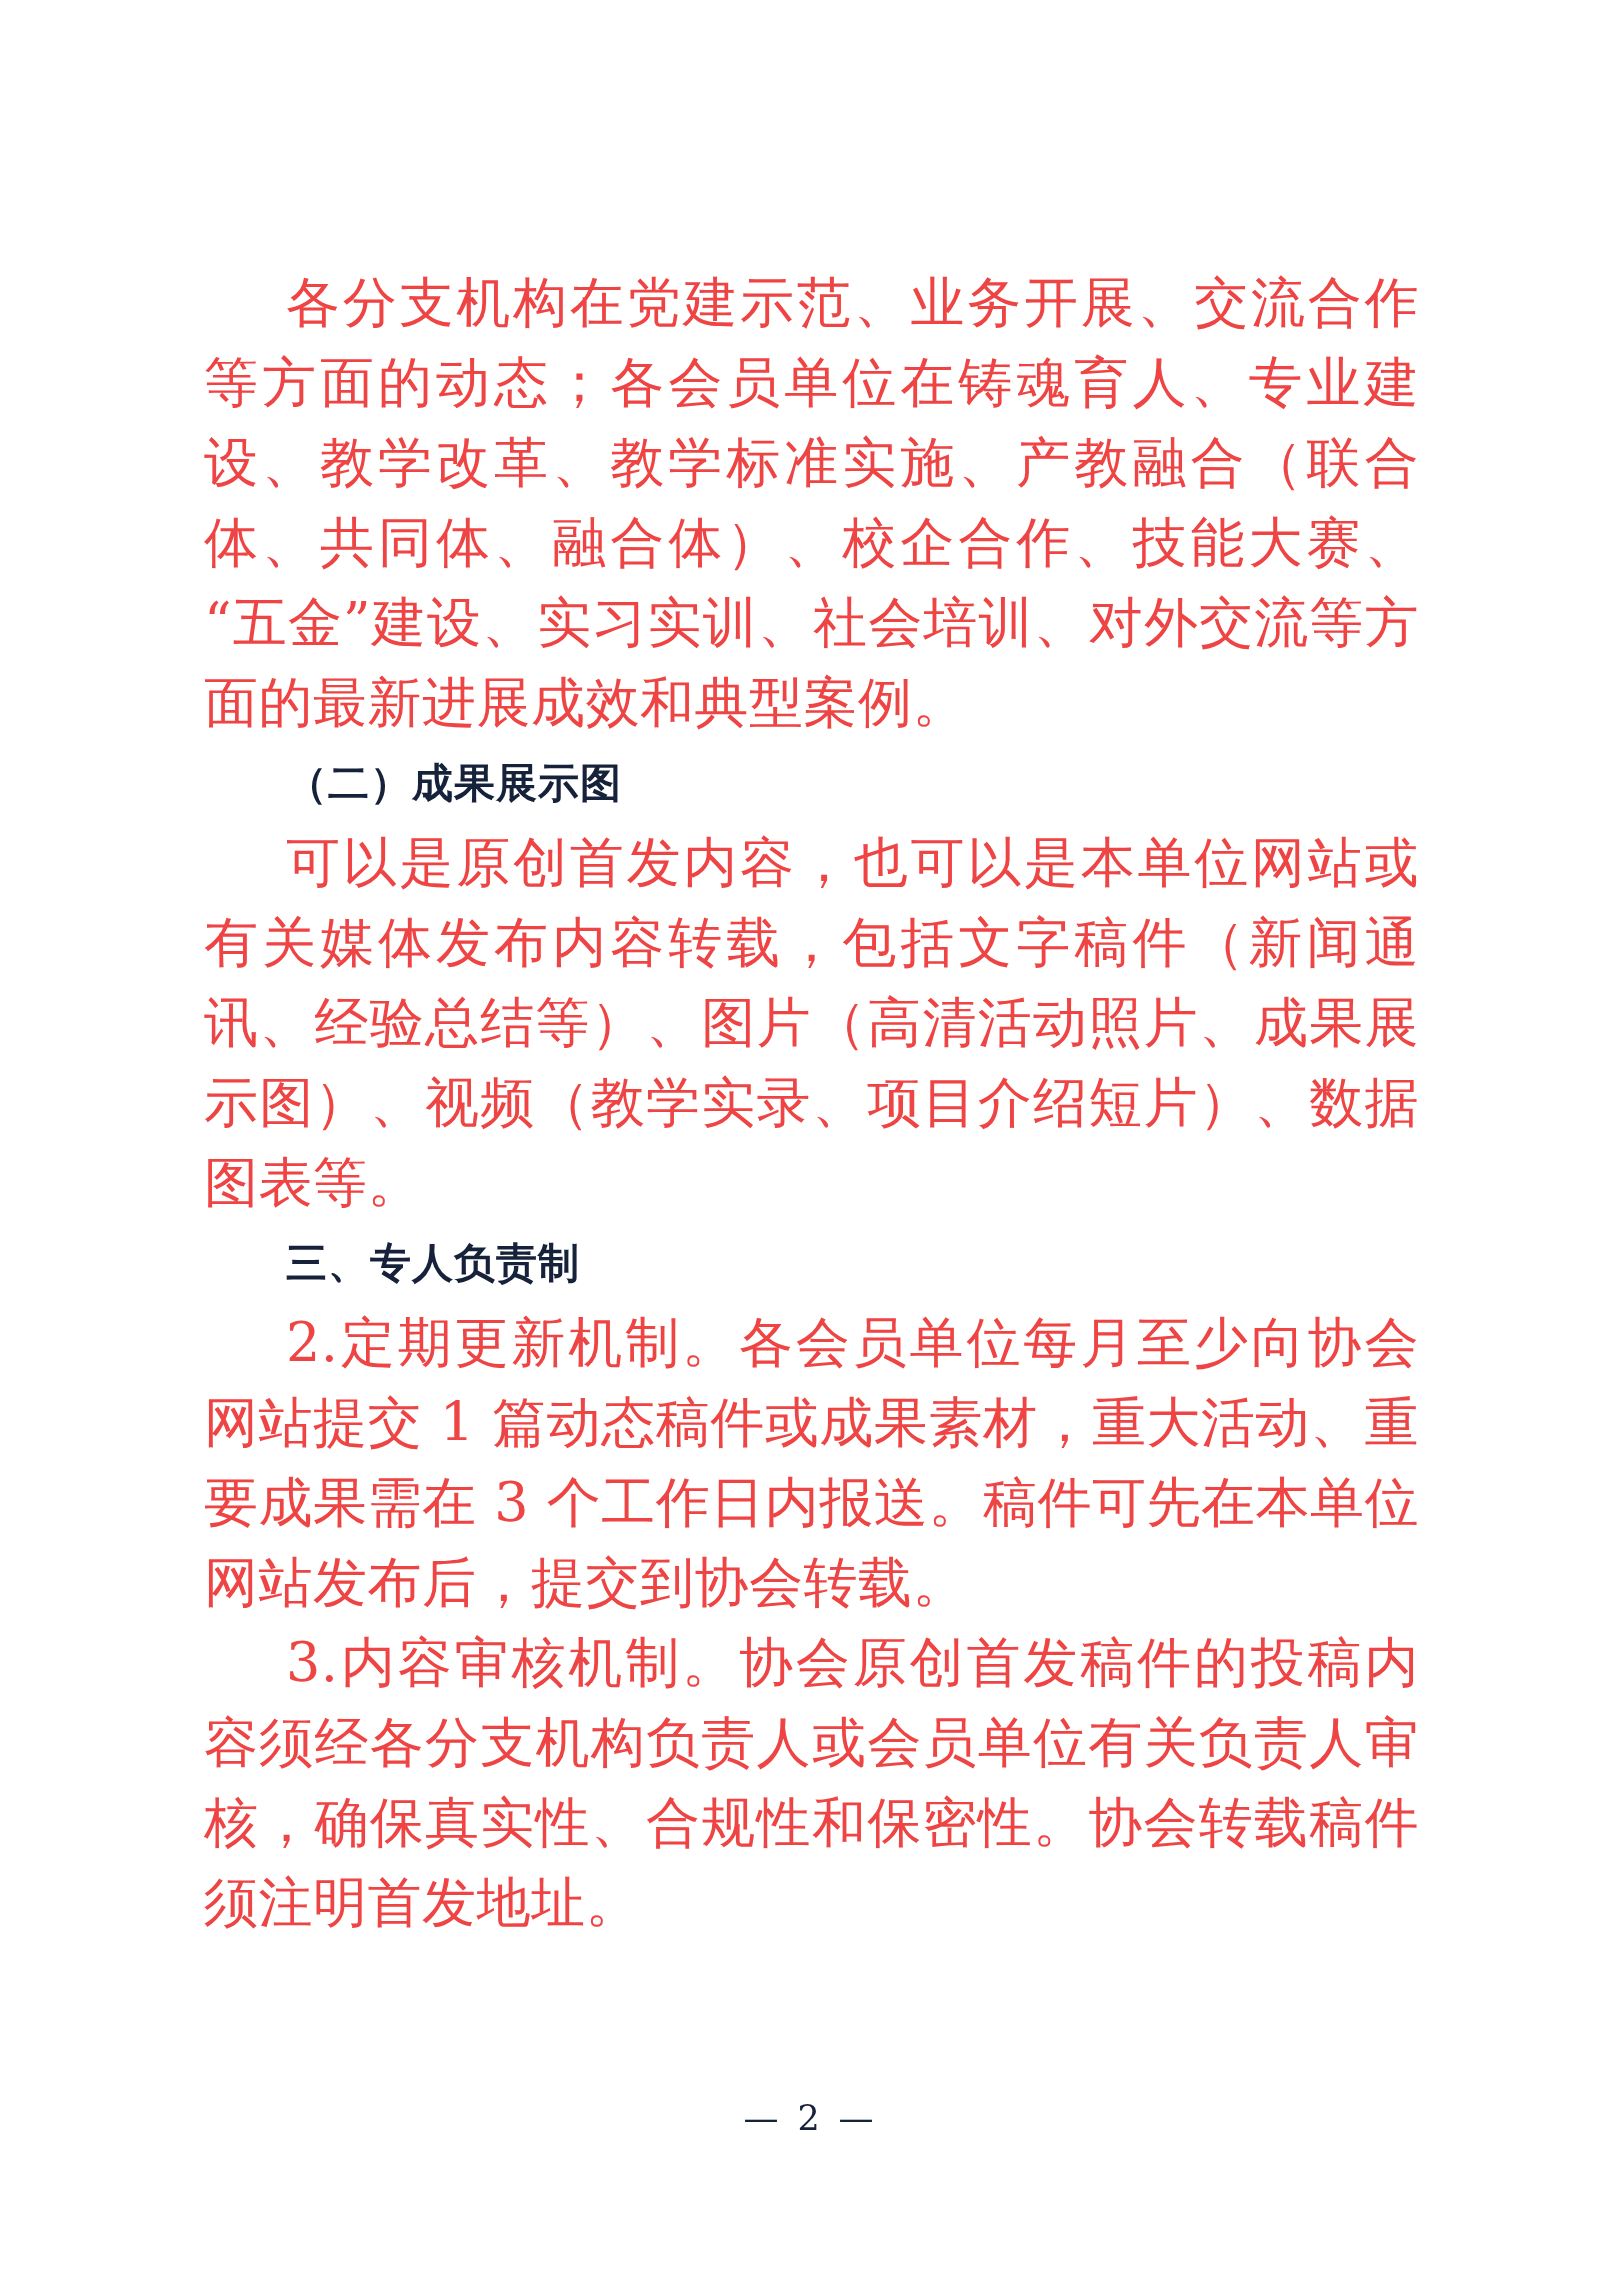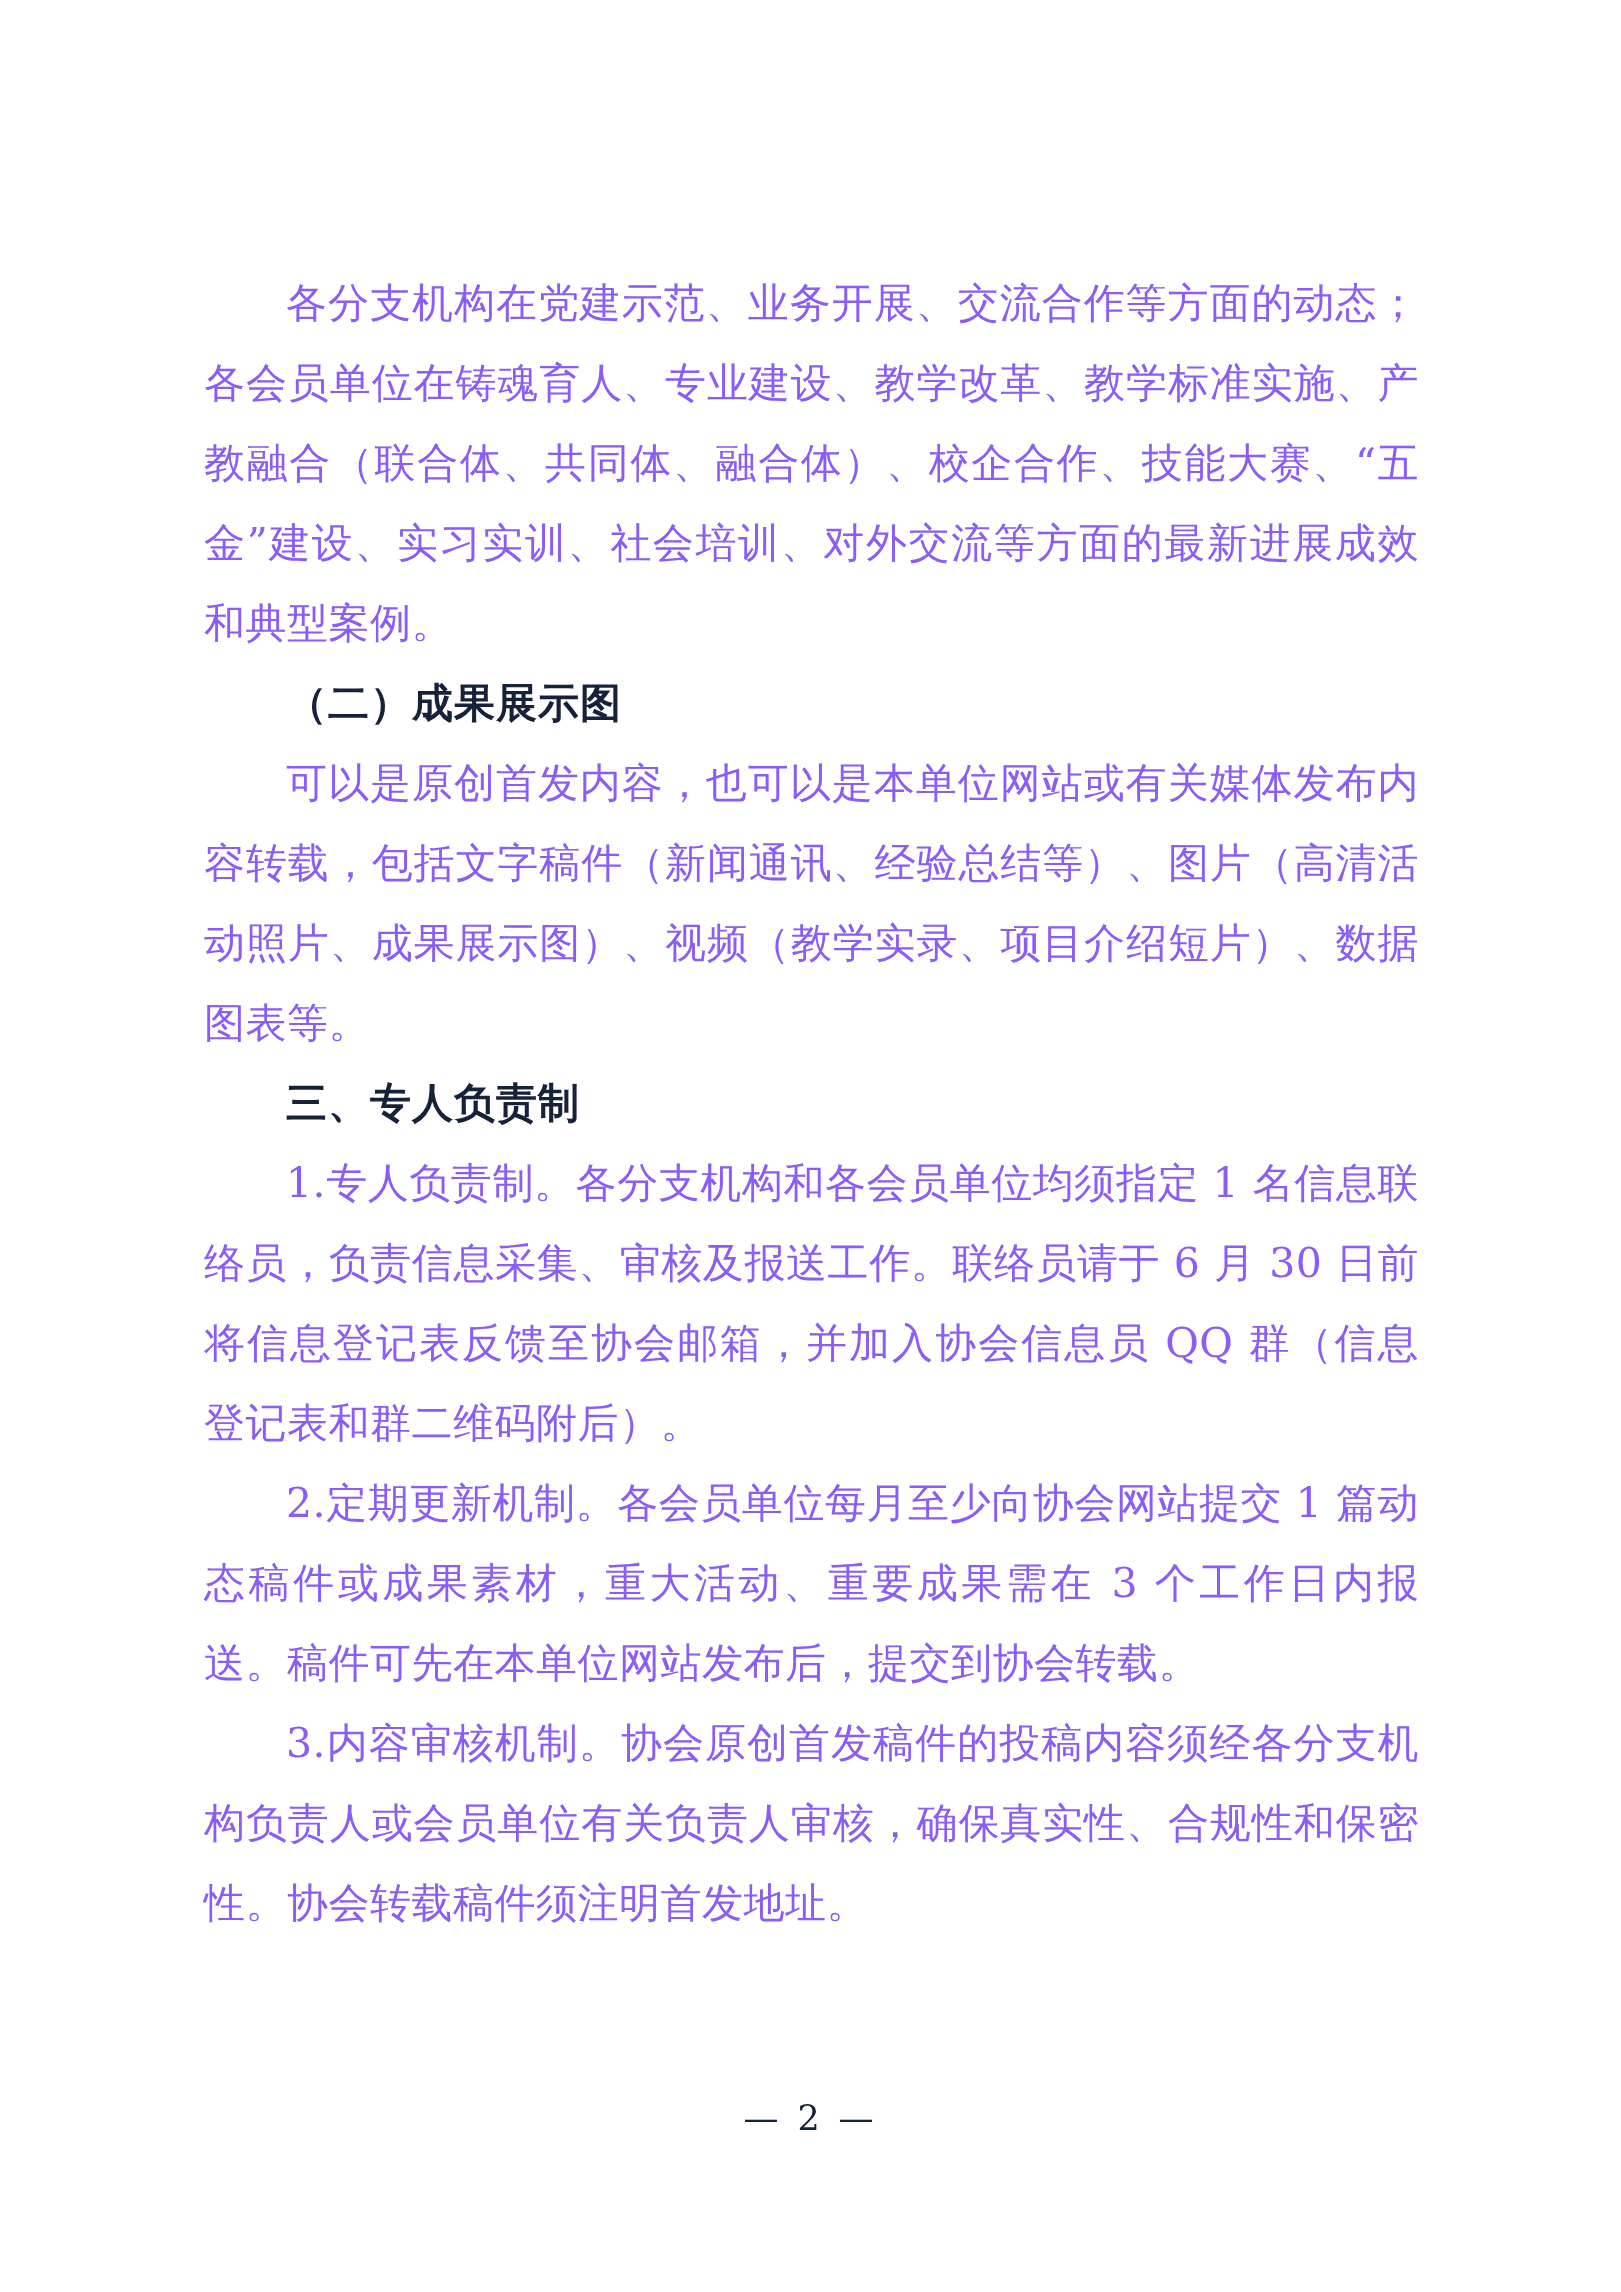--- a/index.html
+++ b/index.html
@@ -17,27 +17,27 @@
     font-family: "DejaVu Serif", "Liberation Serif", serif;
     color: #1a1a2e;
   }
   .content {
     position: absolute;
     left: 204px;
     top: 263px;
     width: 1215px;
   }
   .para {
-    font-size: 41px;
+    font-size: 54px;
     line-height: 80px;
     letter-spacing: 0.5px;
     text-align: justify;
     text-justify: inter-ideograph;
     margin: 0 0 0 0;
-    color: #8b5cf6;
+    color: #ef4444;
   }
   .p-indent {
     text-indent: 82px;
   }
   .heading {
     font-size: 41px;
     line-height: 80px;
     font-weight: bold;
     text-indent: 82px;
     margin: 0;
@@ -66,21 +66,20 @@
   <div class="content">
 
     <p class="para p-indent">各分支机构在党建示范、业务开展、交流合作等方面的动态；各会员单位在铸魂育人、专业建设、教学改革、教学标准实施、产教融合（联合体、共同体、融合体）、校企合作、技能大赛、“五金”建设、实习实训、社会培训、对外交流等方面的最新进展成效和典型案例。</p>
 
     <p class="heading">（二）成果展示图</p>
 
     <p class="para p-indent">可以是原创首发内容，也可以是本单位网站或有关媒体发布内容转载，包括文字稿件（新闻通讯、经验总结等）、图片（高清活动照片、成果展示图）、视频（教学实录、项目介绍短片）、数据图表等。</p>
 
     <p class="heading">三、专人负责制</p>
 
-    <p class="para p-indent">1.专人负责制。各分支机构和各会员单位均须指定 1 名信息联络员，负责信息采集、审核及报送工作。联络员请于 6 月 30 日前将信息登记表反馈至协会邮箱，并加入协会信息员 QQ 群（信息登记表和群二维码附后）。</p>
 
     <p class="para p-indent">2.定期更新机制。各会员单位每月至少向协会网站提交 1 篇动态稿件或成果素材，重大活动、重要成果需在 3 个工作日内报送。稿件可先在本单位网站发布后，提交到协会转载。</p>
 
     <p class="para p-indent">3.内容审核机制。协会原创首发稿件的投稿内容须经各分支机构负责人或会员单位有关负责人审核，确保真实性、合规性和保密性。协会转载稿件须注明首发地址。</p>
 
 
   </div>
 
   <div class="footer">
     <span class="pagenum">— 2 —</span>

